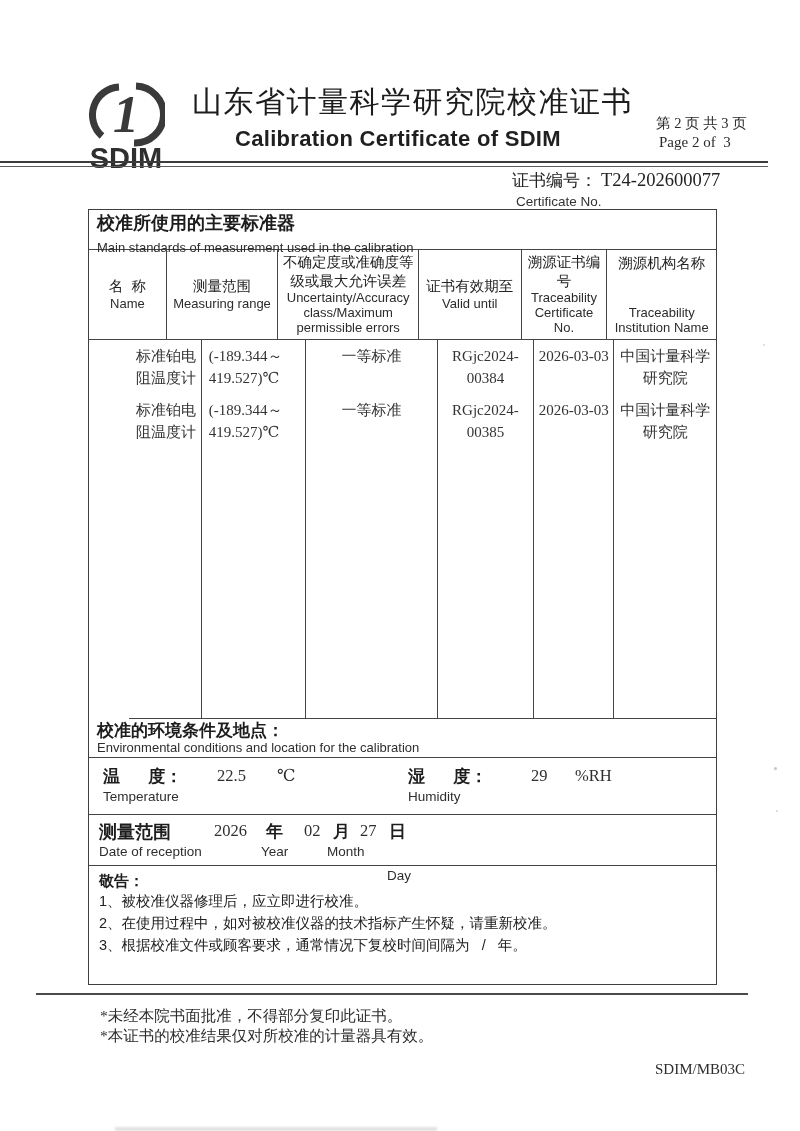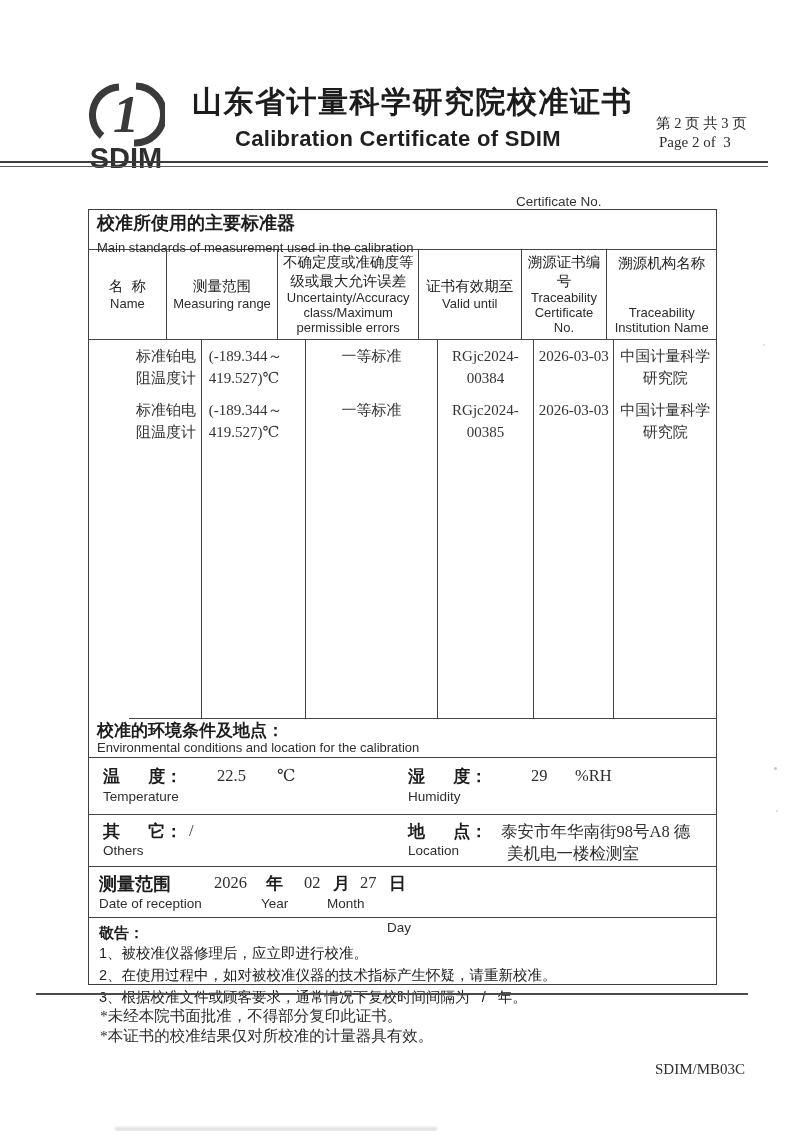--- a/index.html
+++ b/index.html
@@ -9,21 +9,21 @@
   }
   .sans{font-family:"Liberation Sans","DejaVu Sans",sans-serif;}
   .serif{font-family:"Liberation Serif","DejaVu Serif",serif;}
   .abs{position:absolute;}
   .pre{white-space:pre;}
 
   
   #logo{left:76px;top:82px;width:100px;text-align:center;}
   #logo .mark{display:block;margin:0 auto;}
   #logo .word{font-weight:bold;font-size:29px;letter-spacing:0px;color:#2f2f2f;line-height:1;margin-top:-4px;}
-  #title-zh{left:192px;top:82px;width:450px;font-size:30px;font-weight:bold;letter-spacing:1.5px;color:#1c1c1c;}
+  #title-zh{left:192px;top:82px;width:450px;font-size:30px;font-weight:normal;letter-spacing:1.5px;color:#1c1c1c;}
   #title-en{left:235px;top:126px;font-size:22px;font-weight:bold;letter-spacing:0.3px;color:#1f1f1f;}
   #pageinfo-zh{left:656px;top:114px;font-size:14.5px;color:#2b2b2b;}
   #pageinfo-en{left:659px;top:134px;font-size:15px;color:#2b2b2b;}
   #toprule{left:0;top:161px;width:768px;height:3px;border-top:2.5px solid #3c3c3c;border-bottom:1.5px solid #5a5a5a;}
 
   #certno{left:512px;top:169px;font-size:17px;color:#222;}
   #certno .val{font-size:18.5px;margin-left:4px;}
   #certno-en{left:516px;top:194px;font-size:13.5px;color:#333;}
 
   
@@ -85,20 +85,23 @@
     </svg>
     <div class="word sans">SDIM</div>
   </div>
 
   <div id="title-zh" class="abs serif">山东省计量科学研究院校准证书</div>
   <div id="title-en" class="abs sans">Calibration Certificate of SDIM</div>
   <div id="pageinfo-zh" class="abs serif pre">第 2 页 共 3 页</div>
   <div id="pageinfo-en" class="abs serif pre">Page 2 of  3</div>
   <div id="toprule" class="abs"></div>
 
+  <div id="certno" class="abs">
+    <span>证书编号：</span><span class="val">T24-202600077</span>
+  </div>
   <div id="certno-en" class="abs sans">Certificate No.</div>
 
   <div id="ctable" class="abs">
 
     <div id="sec1-title" class="bb">
       <div class="zh sans">校准所使用的主要标准器</div>
       <div class="en sans">Main standards of measurement used in the calibration</div>
     </div>
 
     <div id="colheads" class="grid6 bb">
@@ -182,29 +185,20 @@
       <span class="abs zh-label sans pre" style="left:14px;top:7px;">温      度：</span>
       <span class="abs val17" style="left:128px;top:8px;">22.5</span>
       <span class="abs val17" style="left:188px;top:8px;">℃</span>
       <span class="abs en-label sans" style="left:14px;top:31px;">Temperature</span>
       <span class="abs zh-label sans pre" style="left:319px;top:7px;">湿      度：</span>
       <span class="abs val17" style="left:442px;top:8px;">29</span>
       <span class="abs val17" style="left:486px;top:8px;">%RH</span>
       <span class="abs en-label sans" style="left:319px;top:31px;">Humidity</span>
     </div>
 
-    <div id="othersrow" class="envrow bb">
-      <span class="abs zh-label sans pre" style="left:14px;top:5px;">其      它：</span>
-      <span class="abs val17" style="left:100px;top:6px;">/</span>
-      <span class="abs en-label sans" style="left:14px;top:28px;">Others</span>
-      <span class="abs zh-label sans pre" style="left:319px;top:5px;">地      点：</span>
-      <span class="abs val17" style="left:412px;top:6px;">泰安市年华南街98号A8 德</span>
-      <span class="abs val17" style="left:418px;top:28px;">美机电一楼检测室</span>
-      <span class="abs en-label sans" style="left:319px;top:28px;">Location</span>
-    </div>
 
     <div id="receptionrow" class="bb">
       <span class="abs zh-label sans" style="left:10px;top:5px;font-size:18px;">测量范围</span>
       <span class="abs val17" style="left:125px;top:6px;">2026</span>
       <span class="abs zh-label sans" style="left:177px;top:5px;">年</span>
       <span class="abs val17" style="left:215px;top:6px;">02</span>
       <span class="abs zh-label sans" style="left:244px;top:5px;">月</span>
       <span class="abs val17" style="left:271px;top:6px;">27</span>
       <span class="abs zh-label sans" style="left:300px;top:5px;">日</span>
       <span class="abs en-label sans" style="left:10px;top:29px;">Date of reception</span>

